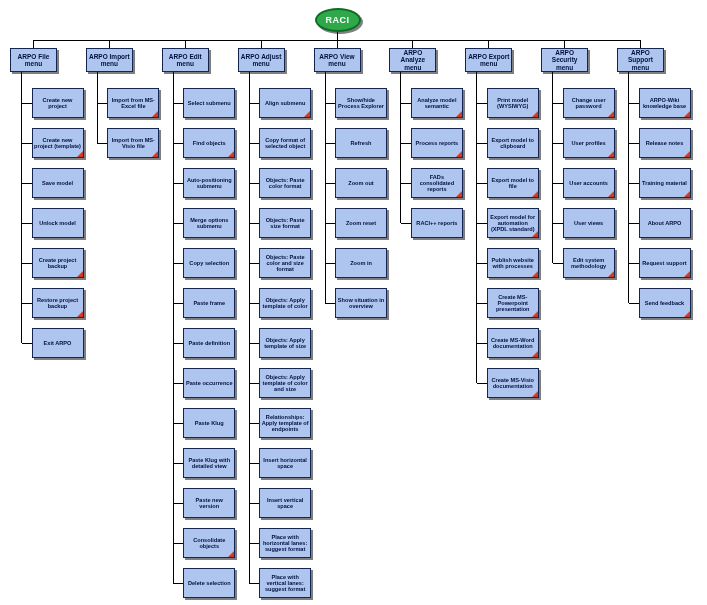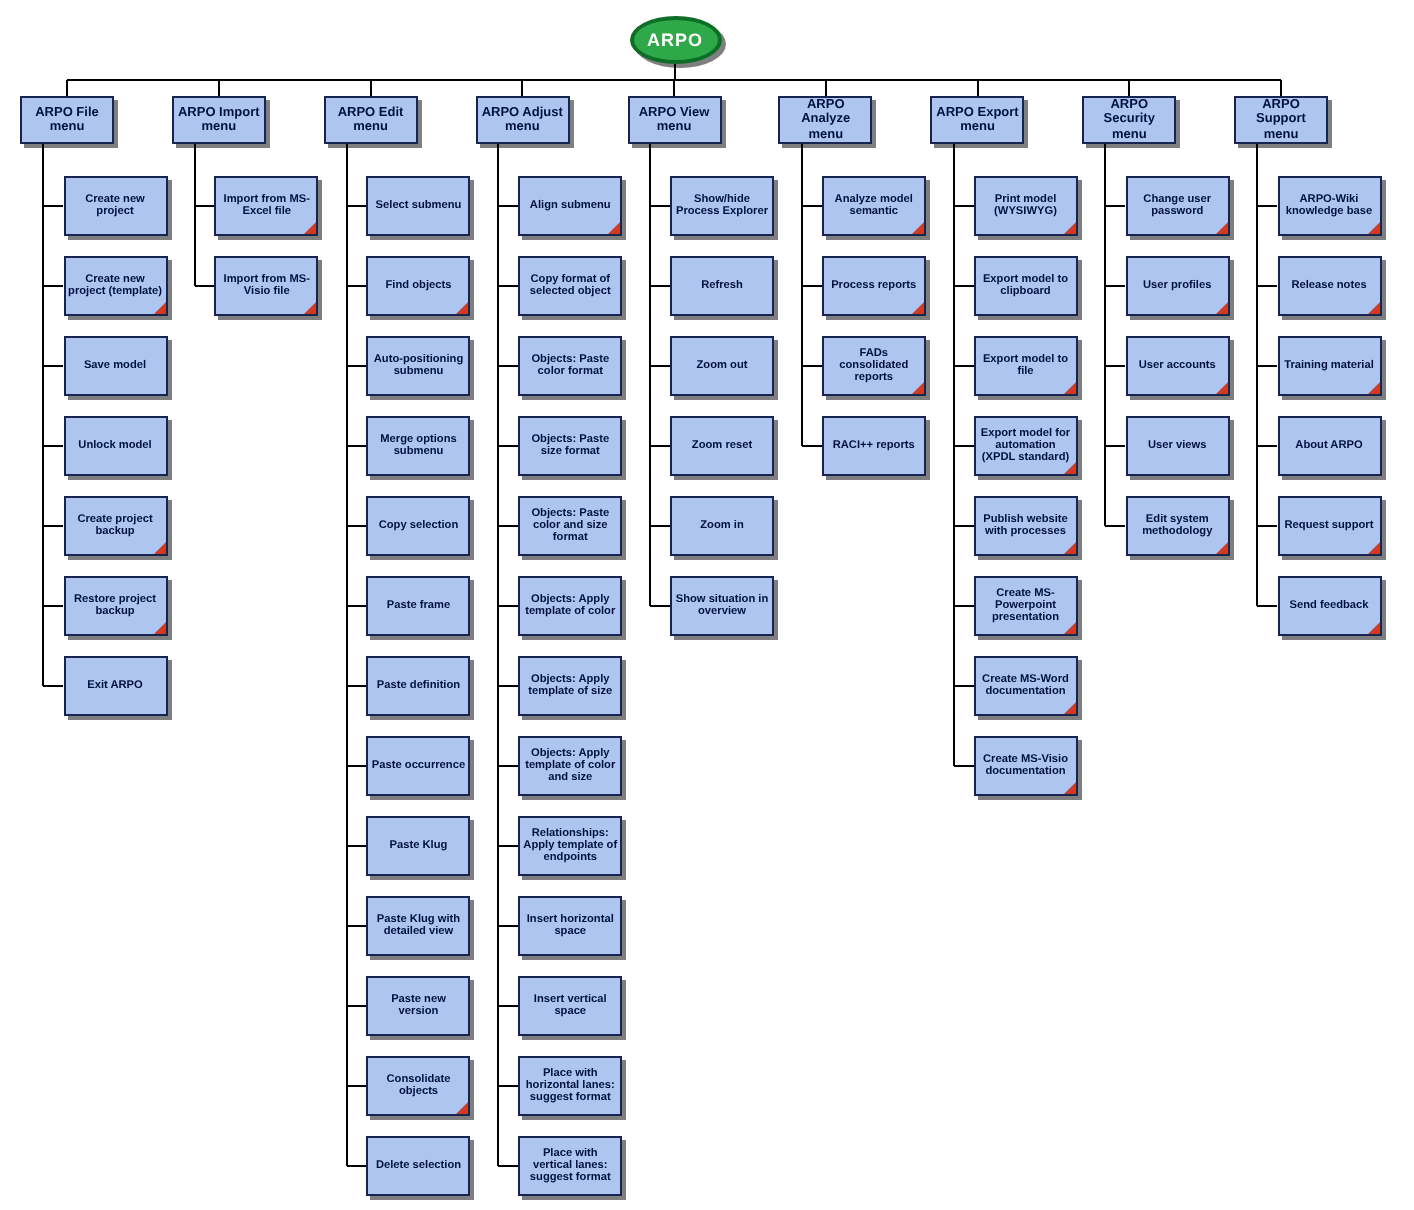--- a/index.html
+++ b/index.html
@@ -34,21 +34,21 @@
   }
 </style>
 </head>
 <body>
 
 <div id="canvas" style="--background: #ffffff; --node_fill: #aec6ef; --node_border: #16254f; --node_text: #001040; --root_fill: #2fa849; --root_border: #0d6e27; --root_text: #ffffff; --connector: #000000; --marker: #d23b22;">
     <svg id="connectors" width="707" height="605">
       <path d="M337.5 32 V40 M33.5 40 H640.5 M33.5 40 V48 M109.375 40 V48 M185.25 40 V48 M261.125 40 V48 M337 40 V48 M412.875 40 V48 M488.75 40 V48 M564.625 40 V48 M640.5 40 V48 M21.5 72 V343 M21.5 103 H31.5 M21.5 143 H31.5 M21.5 183 H31.5 M21.5 223 H31.5 M21.5 263 H31.5 M21.5 303 H31.5 M21.5 343 H31.5 M97.375 72 V143 M97.375 103 H107.375 M97.375 143 H107.375 M173.25 72 V583 M173.25 103 H183.25 M173.25 143 H183.25 M173.25 183 H183.25 M173.25 223 H183.25 M173.25 263 H183.25 M173.25 303 H183.25 M173.25 343 H183.25 M173.25 383 H183.25 M173.25 423 H183.25 M173.25 463 H183.25 M173.25 503 H183.25 M173.25 543 H183.25 M173.25 583 H183.25 M249.125 72 V583 M249.125 103 H259.125 M249.125 143 H259.125 M249.125 183 H259.125 M249.125 223 H259.125 M249.125 263 H259.125 M249.125 303 H259.125 M249.125 343 H259.125 M249.125 383 H259.125 M249.125 423 H259.125 M249.125 463 H259.125 M249.125 503 H259.125 M249.125 543 H259.125 M249.125 583 H259.125 M325 72 V303 M325 103 H335 M325 143 H335 M325 183 H335 M325 223 H335 M325 263 H335 M325 303 H335 M400.875 72 V223 M400.875 103 H410.875 M400.875 143 H410.875 M400.875 183 H410.875 M400.875 223 H410.875 M476.75 72 V383 M476.75 103 H486.75 M476.75 143 H486.75 M476.75 183 H486.75 M476.75 223 H486.75 M476.75 263 H486.75 M476.75 303 H486.75 M476.75 343 H486.75 M476.75 383 H486.75 M552.625 72 V263 M552.625 103 H562.625 M552.625 143 H562.625 M552.625 183 H562.625 M552.625 223 H562.625 M552.625 263 H562.625 M628.5 72 V303 M628.5 103 H638.5 M628.5 143 H638.5 M628.5 183 H638.5 M628.5 223 H638.5 M628.5 263 H638.5 M628.5 303 H638.5" stroke="#000000" stroke-width="1" fill="none" shape-rendering="crispEdges"></path>
     </svg>
     <div class="root-node" style="left: 314.5px; top: 8px; width: 46px; height: 24px;">
-      <span>ARPO</span>
+      <span>RACI</span>
     </div>
     <div class="node menu-node" style="left: 10px; top: 48px; width: 47px; height: 24px;">
       <span>ARPO File menu</span>
     </div>
     <div class="node child-node" style="left: 31.5px; top: 88px; width: 52px; height: 30px;">
       <span>Create new project</span>
     </div>
     <div class="node child-node" style="left: 31.5px; top: 128px; width: 52px; height: 30px;">
       <span>Create new project (template)</span>
       <i class="fold"></i>

